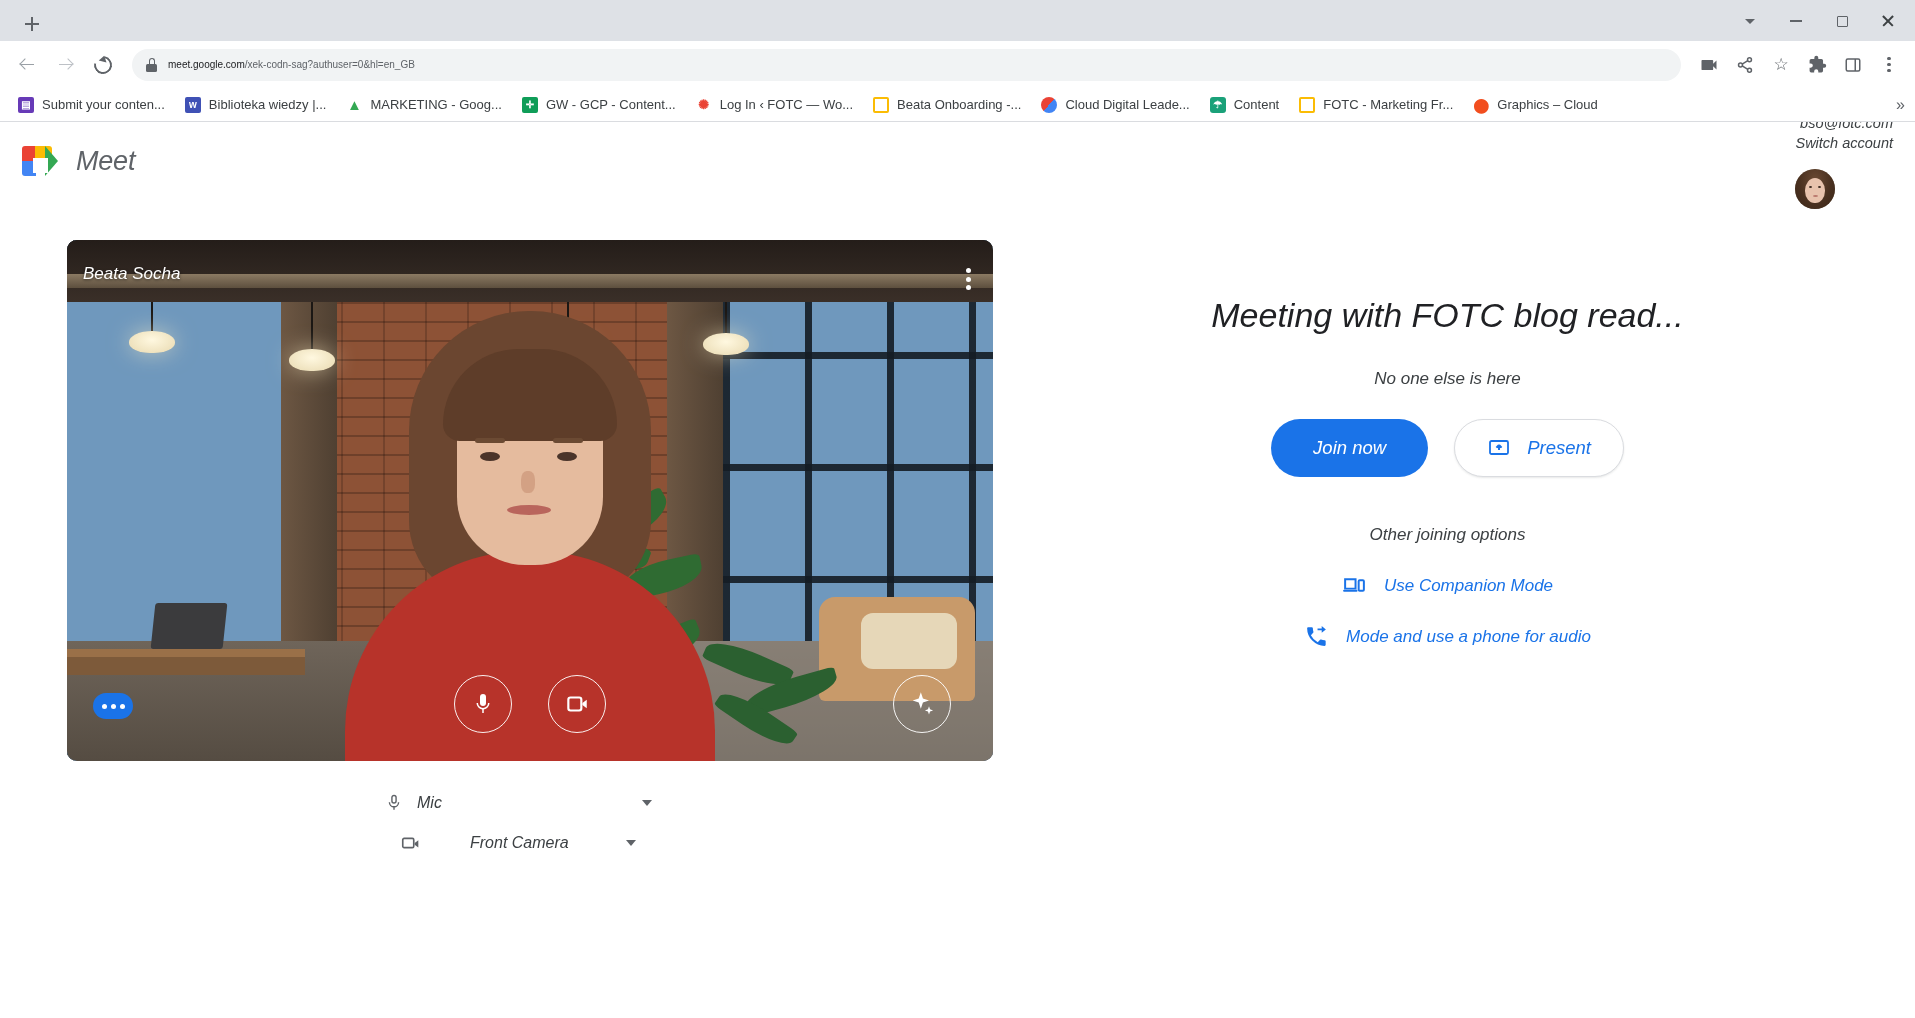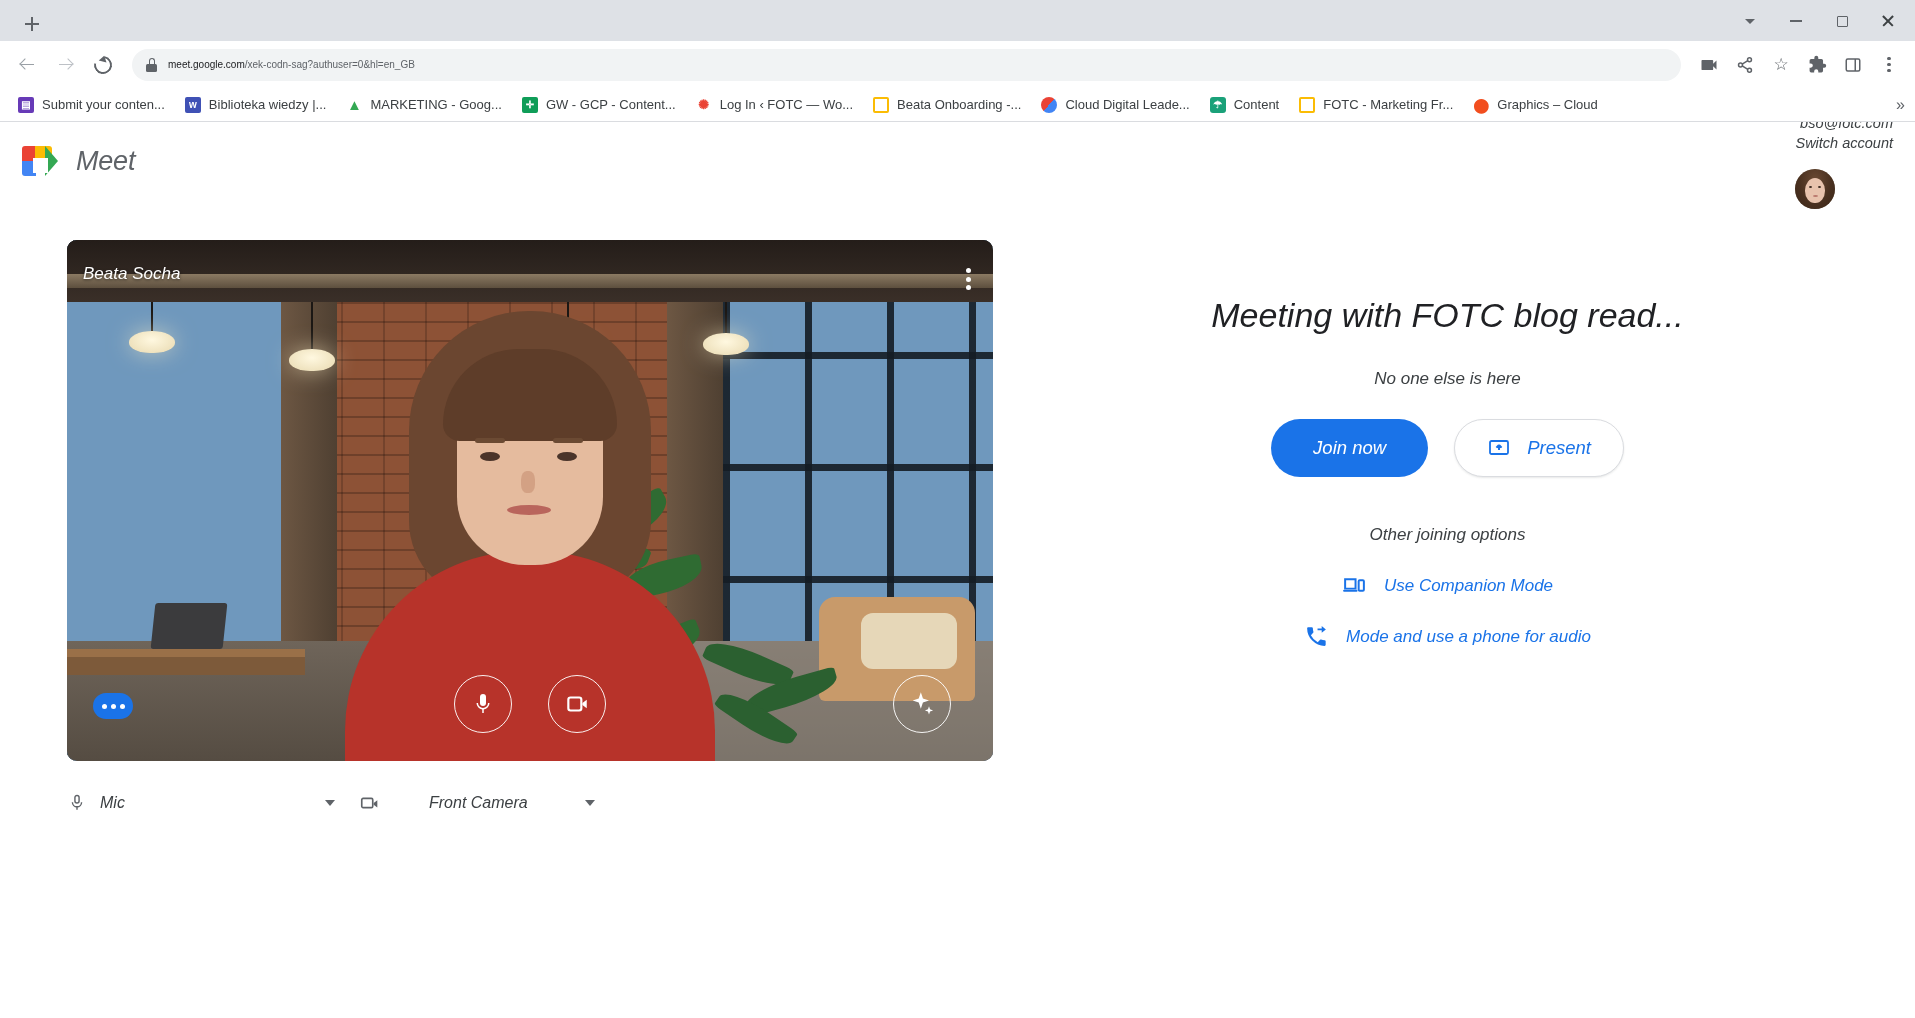--- a/index.html
+++ b/index.html
@@ -158,21 +158,21 @@
   .more-dots { position:absolute; right:22px; top:28px; width:5px; height:22px; }
   .more-dots i { position:absolute; left:0; width:5px; height:5px; border-radius:50%; background:#fff; }
   .more-dots i:nth-child(1){top:0;} .more-dots i:nth-child(2){top:8.5px;} .more-dots i:nth-child(3){top:17px;}
   .ctrl-row { position:absolute; left:0; right:0; bottom:28px; display:flex; justify-content:center; gap:36px; }
   .ctrl-btn { width:58px; height:58px; border-radius:50%; border:1.6px solid rgba(255,255,255,.92); display:flex; align-items:center; justify-content:center; }
   .fx-btn { position:absolute; right:42px; bottom:28px; width:58px; height:58px; border-radius:50%; border:1.6px solid rgba(255,255,255,.92); display:flex; align-items:center; justify-content:center; }
   .blue-dots { position:absolute; left:26px; bottom:42px; width:40px; height:26px; border-radius:13px; background:#1a73e8; display:flex; align-items:center; justify-content:center; gap:4px; }
   .blue-dots i { width:5px; height:5px; border-radius:50%; background:#fff; }
 
   
-  .devices { width:926px; display:flex; align-items:center; margin-top:22px; gap:0; }
+  .devices { width:926px; display:flex; align-items:center; margin-top:22px; gap:0;flex-direction:column; }
   .device { display:flex; align-items:center; gap:13px; height:40px; }
   .device.d1 { width:292px; }
   .device.d2 { width:240px; }
   .device.d3 { width:260px;gap:48px; }
   .dev-label { font-size:16px; color:#3c4043; white-space:nowrap; }
   .caret { width:0;height:0;border-left:5.5px solid transparent;border-right:5.5px solid transparent;border-top:6px solid #5f6368; margin-left:auto; margin-right:24px; }
 
   
   .right-col { flex:1; padding-top:96px; display:flex; flex-direction:column; align-items:center; }
   .meet-title { font-size:34px; color:#202124; font-weight:400; white-space:nowrap; }

